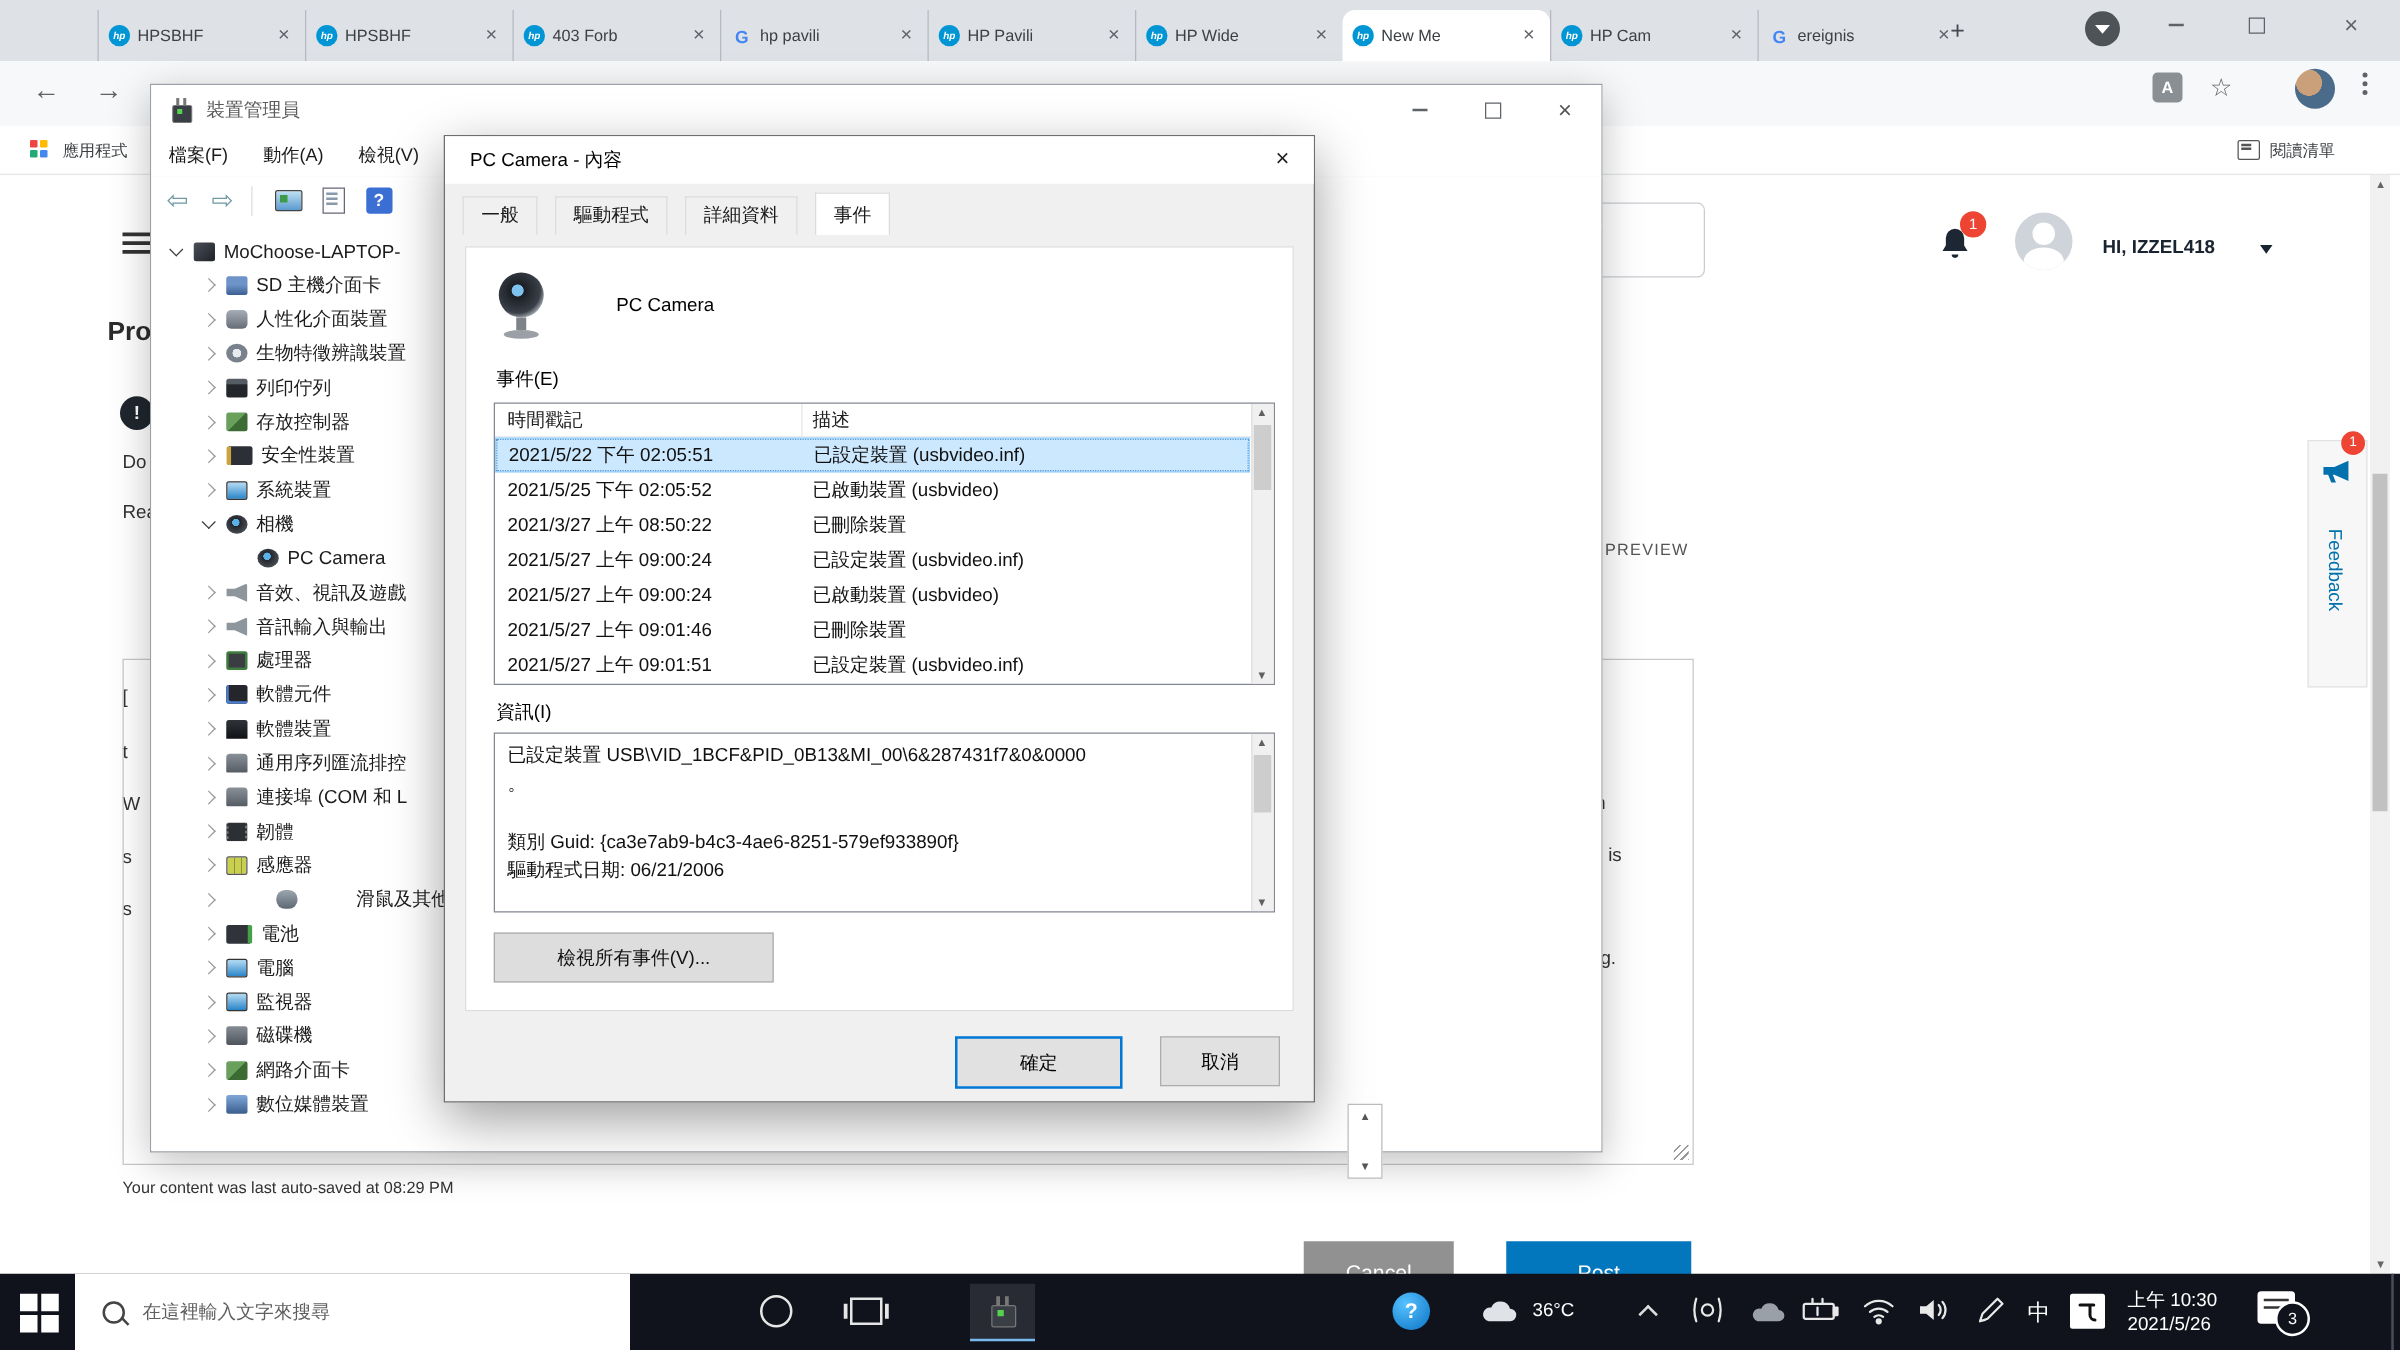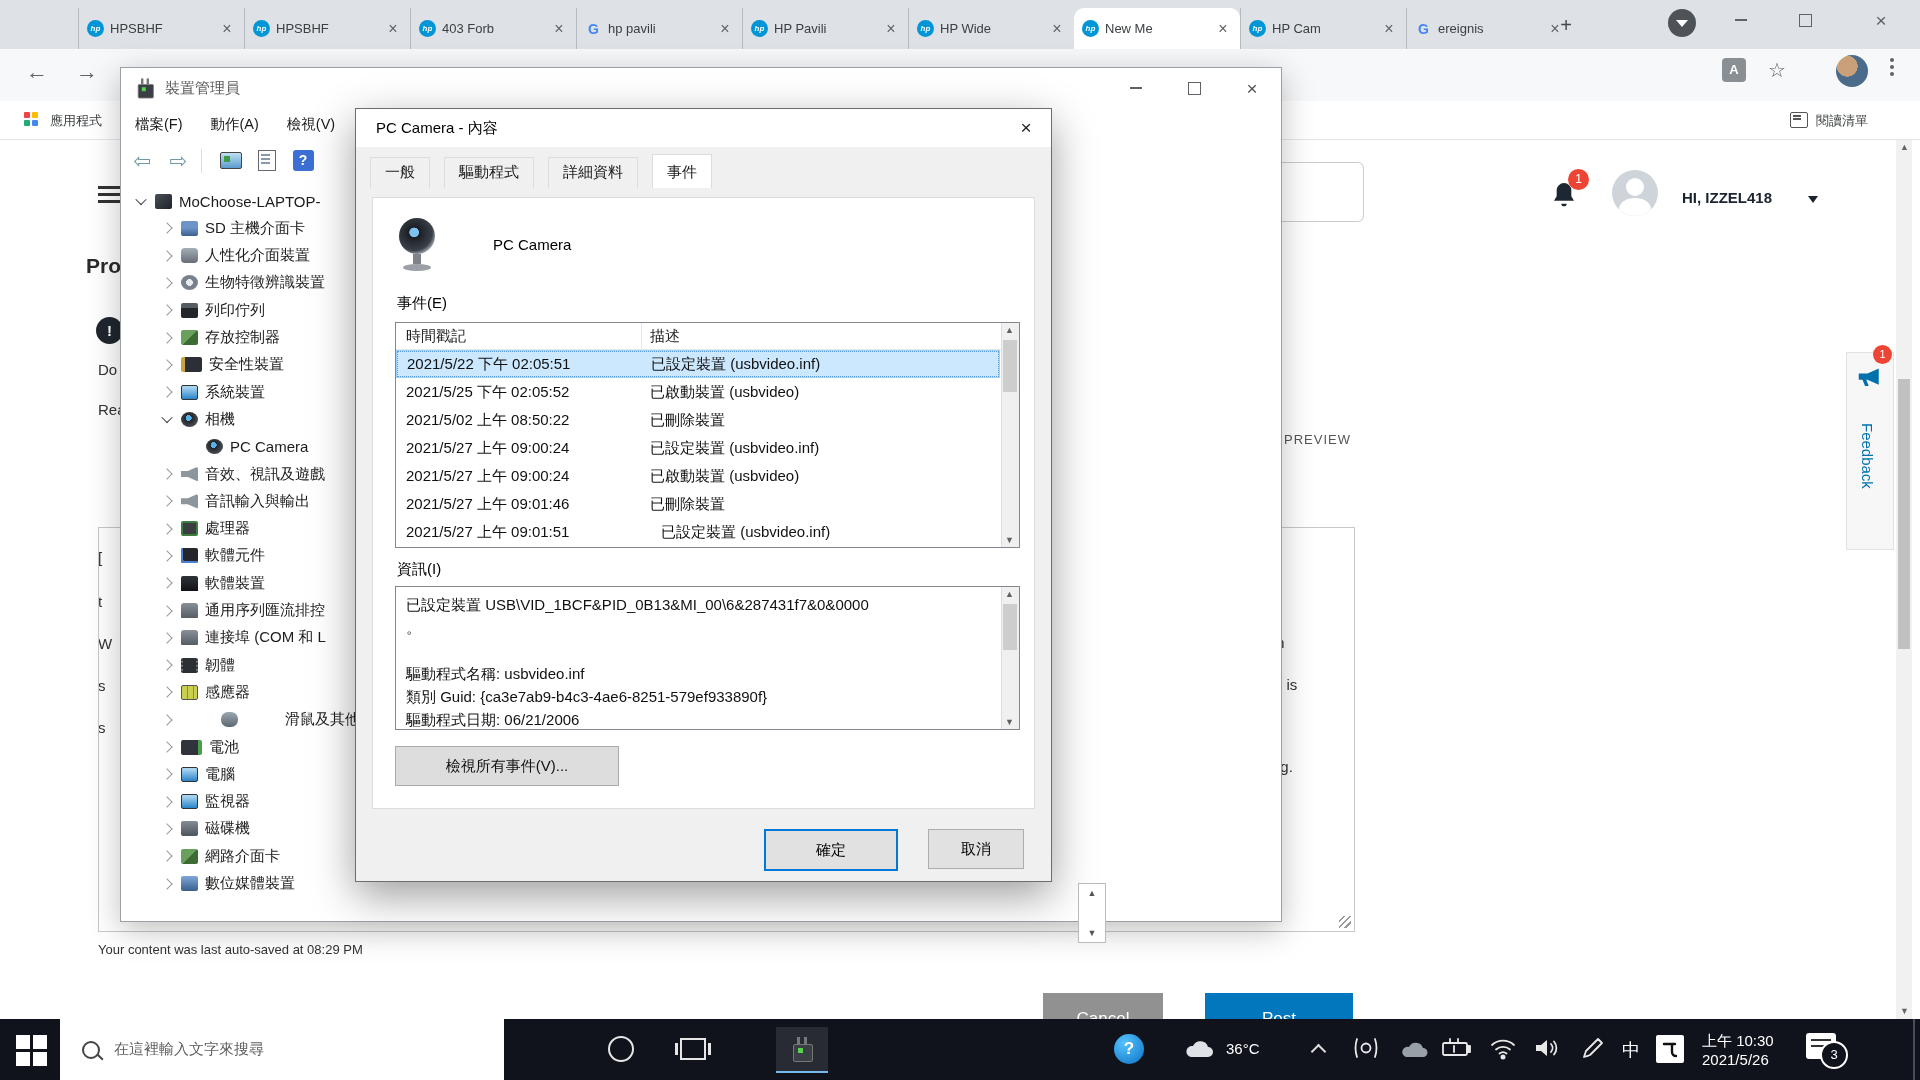--- a/index.html
+++ b/index.html
@@ -554,49 +554,49 @@
         <div id="ev-rows">
             <div class="ev-row sel" style="top: 27px;">
               <div class="ev-c1" style="border-right: none;">2021/5/22 下午 02:05:51</div>
               <div class="ev-c2">已設定裝置 (usbvideo.inf)</div>
             </div>
             <div class="ev-row" style="top: 55px;">
               <div class="ev-c1" style="border-right: none;">2021/5/25 下午 02:05:52</div>
               <div class="ev-c2">已啟動裝置 (usbvideo)</div>
             </div>
             <div class="ev-row" style="top: 83px;">
-              <div class="ev-c1" style="border-right: none;">2021/5/02 上午 08:50:22</div>
+              <div class="ev-c1" style="border-right: none;">2021/3/27 上午 08:50:22</div>
               <div class="ev-c2">已刪除裝置</div>
             </div>
             <div class="ev-row" style="top: 111px;">
               <div class="ev-c1" style="border-right: none;">2021/5/27 上午 09:00:24</div>
               <div class="ev-c2">已設定裝置 (usbvideo.inf)</div>
             </div>
             <div class="ev-row" style="top: 139px;">
               <div class="ev-c1" style="border-right: none;">2021/5/27 上午 09:00:24</div>
               <div class="ev-c2">已啟動裝置 (usbvideo)</div>
             </div>
             <div class="ev-row" style="top: 167px;">
               <div class="ev-c1" style="border-right: none;">2021/5/27 上午 09:01:46</div>
               <div class="ev-c2">已刪除裝置</div>
             </div>
-            <div class="ev-row" style="top: 195px; gap: 11px;">
+            <div class="ev-row" style="top: 195px;">
               <div class="ev-c1" style="border-right: none;">2021/5/27 上午 09:01:51</div>
               <div class="ev-c2">已設定裝置 (usbvideo.inf)</div>
             </div>
           </div>
         <div id="ev-scroll">
           <span class="varrow" style="top:2px;">▲</span>
           <div class="vthumb" style="top:17px;height:52px;"></div>
           <span class="varrow" style="bottom:2px;">▼</span>
         </div>
       </div>
       <div id="info-label">資訊(I)</div>
       <div id="info-box">
-        <div id="info-lines"><div>已設定裝置 USB\VID_1BCF&amp;PID_0B13&amp;MI_00\6&amp;287431f7&amp;0&amp;0000</div><div>。</div><div>&nbsp;</div><div>驅動程式名稱: usbvideo.inf</div><div>類別 Guid: {ca3e7ab9-b4c3-4ae6-8251-579ef933890f}</div><div>驅動程式日期: 06/21/2006</div></div>
+        <div id="info-lines"><div>已設定裝置 USB\VID_1BCF&amp;PID_0B13&amp;MI_00\6&amp;287431f7&amp;0&amp;0000</div><div>。</div><div>&nbsp;</div><div>類別 Guid: {ca3e7ab9-b4c3-4ae6-8251-579ef933890f}</div><div>驅動程式日期: 06/21/2006</div></div>
         <div id="info-scroll">
           <span class="varrow" style="top:2px;">▲</span>
           <div class="vthumb" style="top:17px;height:46px;"></div>
           <span class="varrow" style="bottom:2px;">▼</span>
         </div>
       </div>
       <div id="viewall-btn">檢視所有事件(V)...</div>
     </div>
     <div id="ok-btn">確定</div>
     <div id="dlg-cancel-btn">取消</div>

